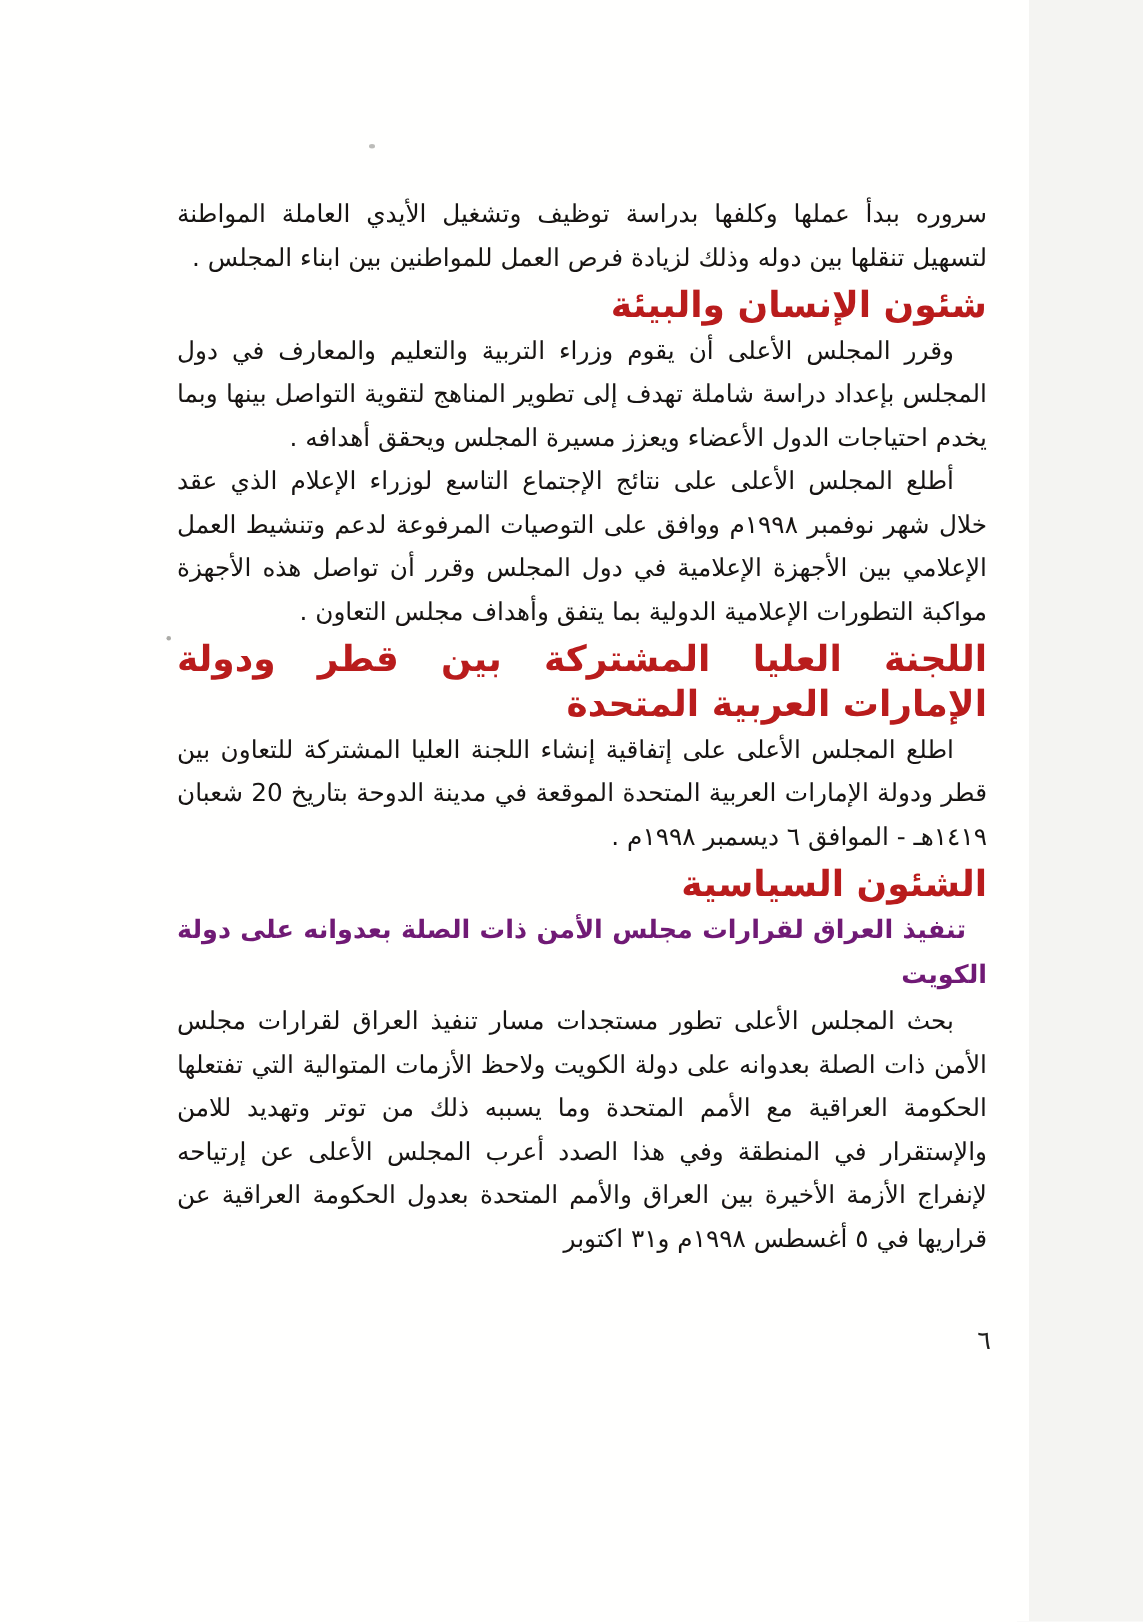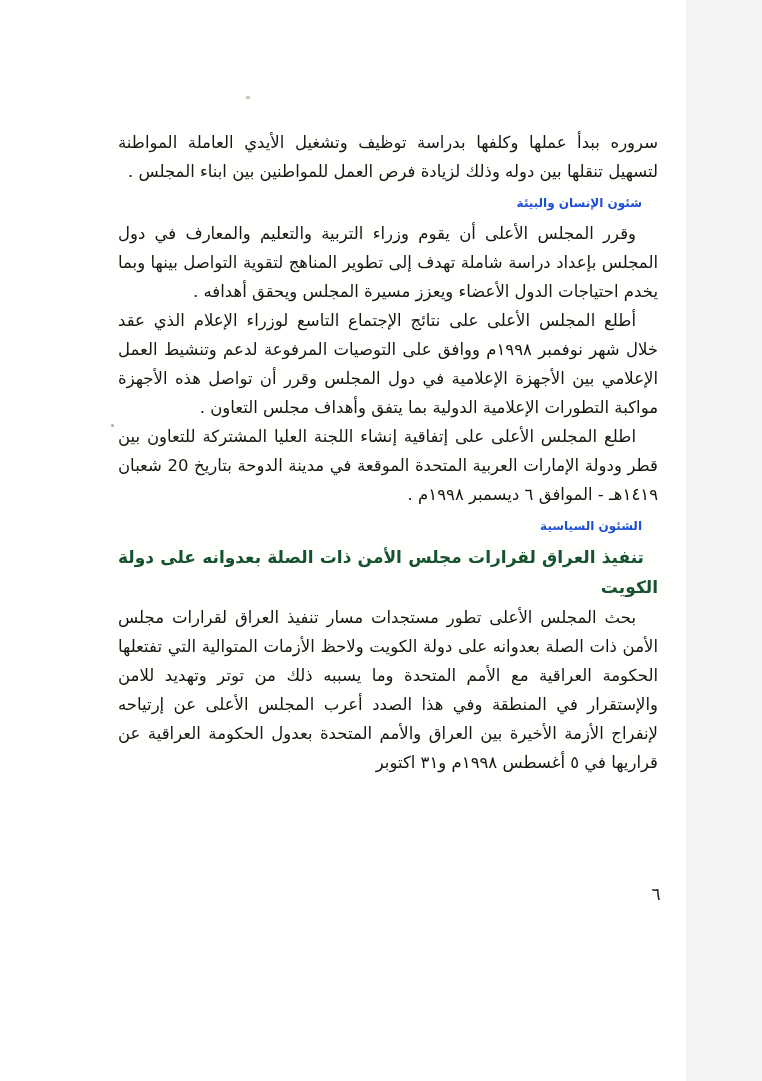--- a/index.html
+++ b/index.html
@@ -29,29 +29,29 @@
   }
   .para {
     margin: 0;
     text-align: justify;
     text-justify: inter-word;
     color: #171412;
   }
   .para.indent { text-indent: 22px; }
   .heading {
     font-weight: bold;
-    font-size: 12px;
-    color: #1d4ed8;
-    margin: 2px 16px 1px 0;
+    font-size: 24px;
+    color: #b91c1c;
+    margin: 2px 0 1px 0;
     line-height: 30px;
   }
   .subheading {
     font-weight: bold;
     font-size: 17px;
-    color: #14532d;
+    color: #701a75;
     margin: 1px 0;
     line-height: 30px;
     text-indent: 14px;
   }
   .page-number {
     position: absolute;
     top: 884px;
     left: 644px;
     width: 24px;
     text-align: center;
@@ -77,20 +77,21 @@
 
   <div class="content">
 
     <p class="para">سروره ببدأ عملها وكلفها بدراسة توظيف وتشغيل الأيدي العاملة المواطنة لتسهيل تنقلها بين دوله وذلك لزيادة فرص العمل للمواطنين بين ابناء المجلس .</p>
 
     <h2 class="heading">شئون الإنسان والبيئة</h2>
     <p class="para indent">وقرر المجلس الأعلى أن يقوم وزراء التربية والتعليم والمعارف في دول المجلس بإعداد دراسة شاملة تهدف إلى تطوير المناهج لتقوية التواصل بينها وبما يخدم احتياجات الدول الأعضاء ويعزز مسيرة المجلس ويحقق أهدافه .</p>
 
     <p class="para indent">أطلع المجلس الأعلى على نتائج الإجتماع التاسع لوزراء الإعلام الذي عقد خلال شهر نوفمبر ١٩٩٨م ووافق على التوصيات المرفوعة لدعم وتنشيط العمل الإعلامي بين الأجهزة الإعلامية في دول المجلس وقرر أن تواصل هذه الأجهزة مواكبة التطورات الإعلامية الدولية بما يتفق وأهداف مجلس التعاون .</p>
 
+    <h2 class="heading">اللجنة العليا المشتركة بين قطر ودولة الإمارات العربية المتحدة</h2>
     <p class="para indent">اطلع المجلس الأعلى على إتفاقية إنشاء اللجنة العليا المشتركة للتعاون بين قطر ودولة الإمارات العربية المتحدة الموقعة في مدينة الدوحة بتاريخ 20 شعبان ١٤١٩هـ - الموافق ٦ ديسمبر ١٩٩٨م .</p>
 
     <h2 class="heading">الشئون السياسية</h2>
     <h3 class="subheading">تنفيذ العراق لقرارات مجلس الأمن ذات الصلة بعدوانه على دولة الكويت</h3>
     <p class="para indent">بحث المجلس الأعلى تطور مستجدات مسار تنفيذ العراق لقرارات مجلس الأمن ذات الصلة بعدوانه على دولة الكويت ولاحظ الأزمات المتوالية التي تفتعلها الحكومة العراقية مع الأمم المتحدة وما يسببه ذلك من توتر وتهديد للامن والإستقرار في المنطقة وفي هذا الصدد أعرب المجلس الأعلى عن إرتياحه لإنفراج الأزمة الأخيرة بين العراق والأمم المتحدة بعدول الحكومة العراقية عن قراريها في ٥ أغسطس ١٩٩٨م و٣١ اكتوبر</p>
 
   </div>
 
   <div class="page-number">٦</div>
 

